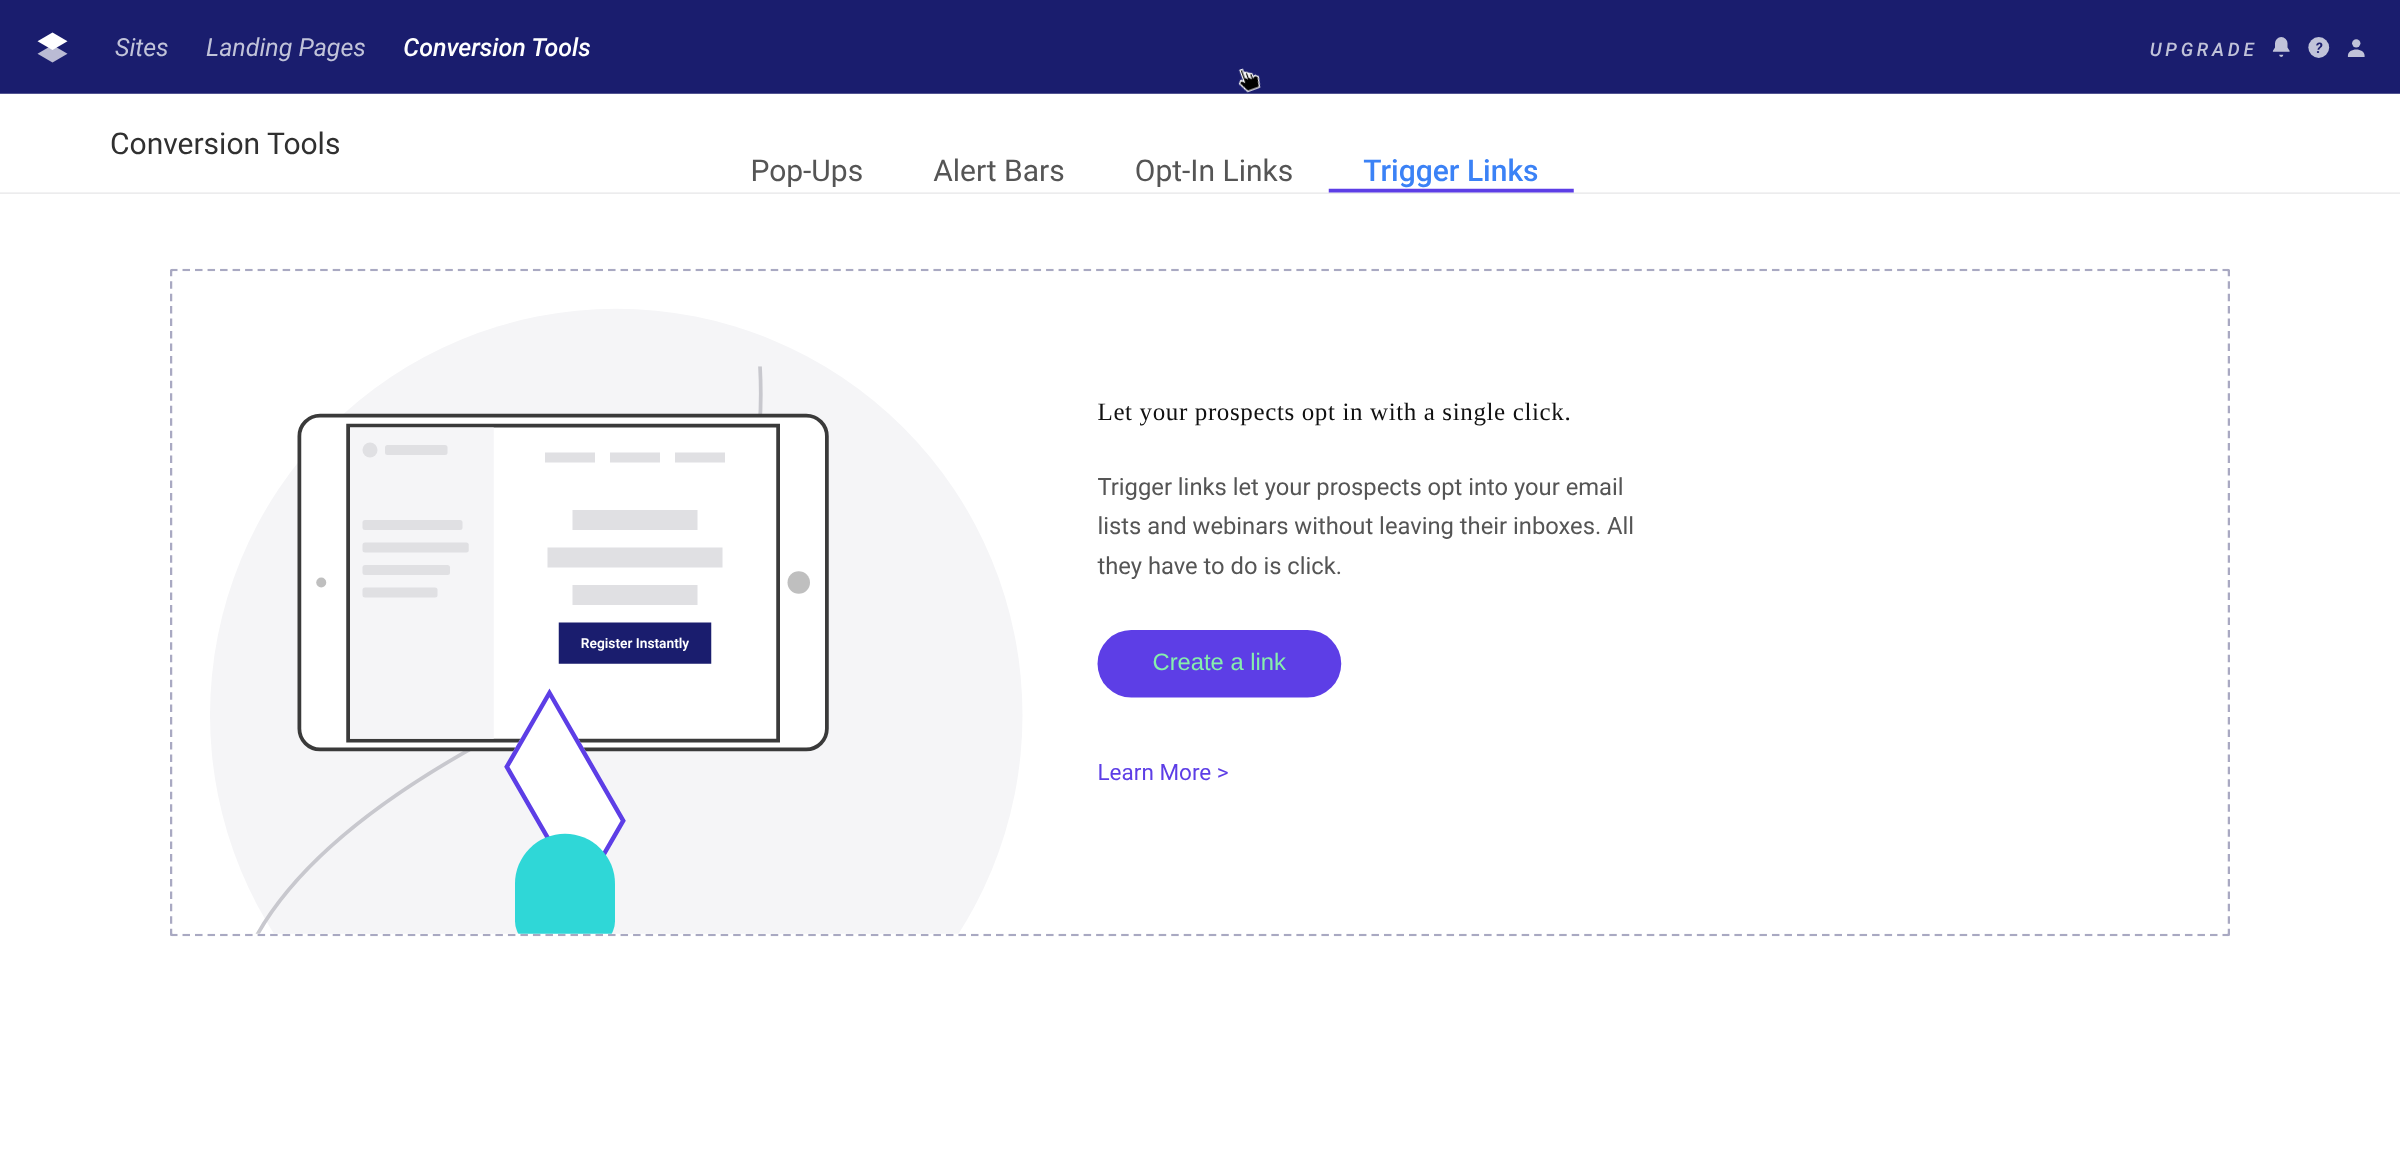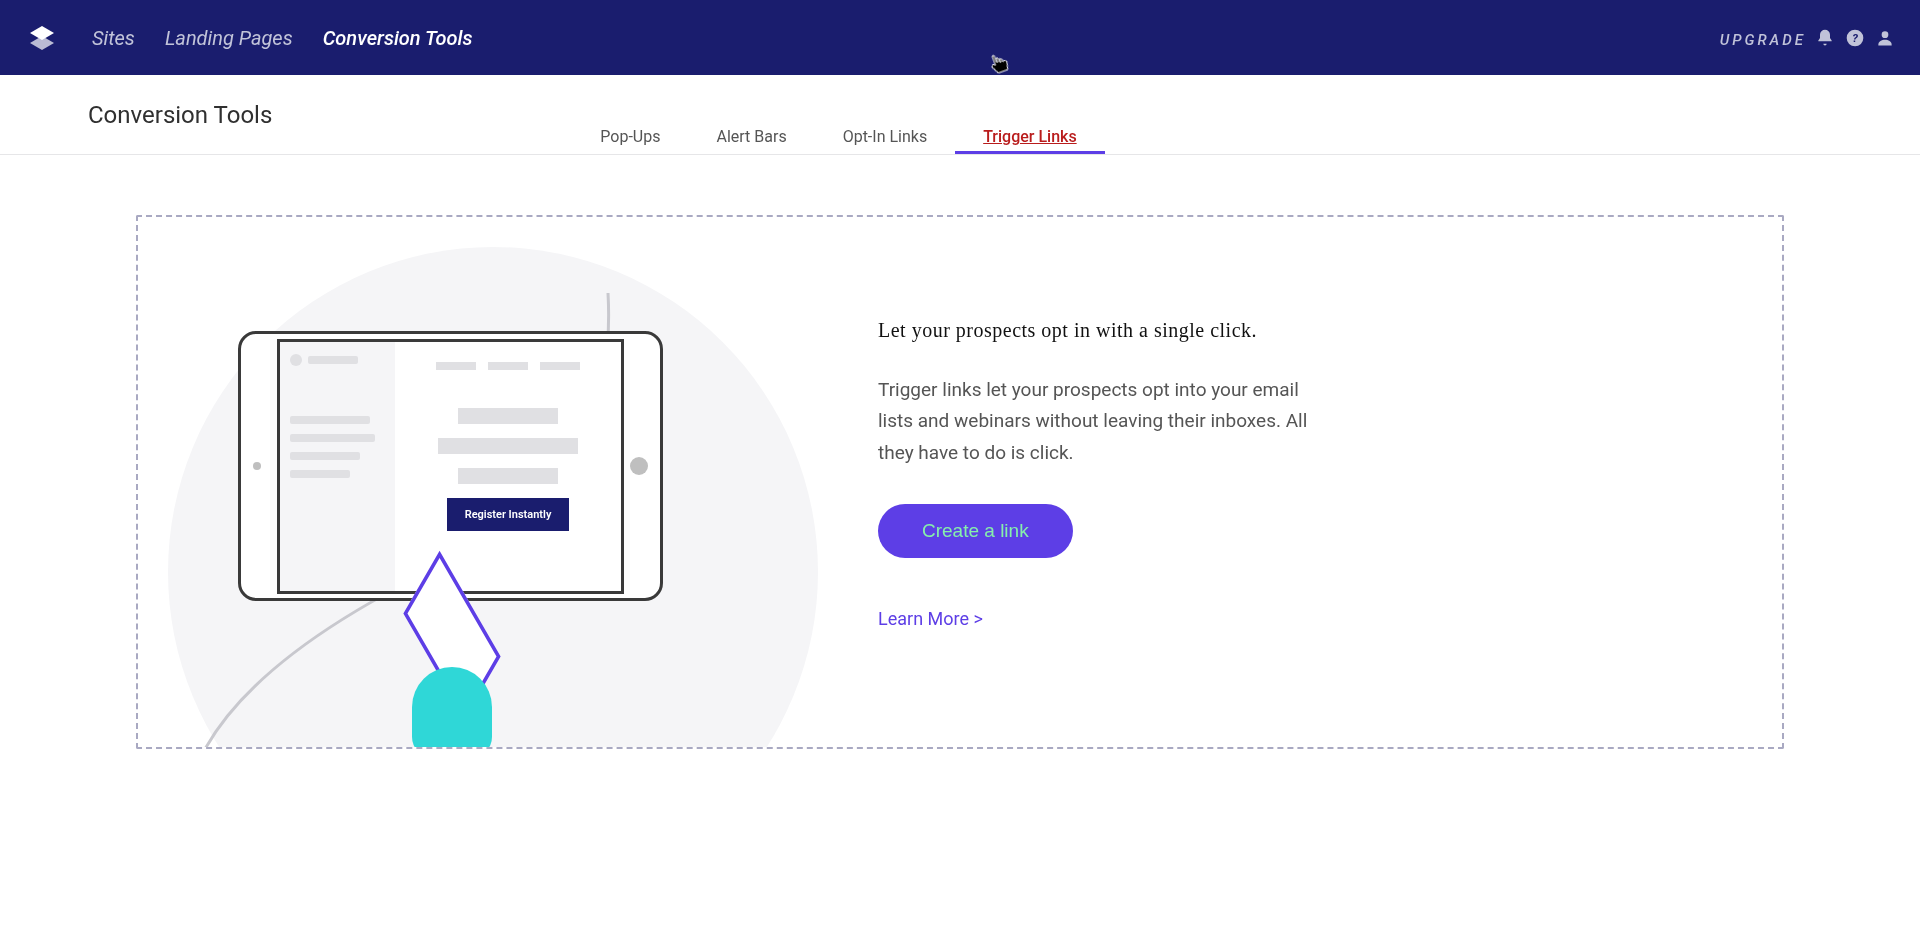--- a/index.html
+++ b/index.html
@@ -62,30 +62,29 @@
 }
 .subnav-tabs {
   display: flex;
   margin-left: 300px;
   height: 100%;
 }
 .subnav-tab {
   display: flex;
   align-items: center;
   padding: 0 28px;
-  font-size: 16px;
+  font-size: 24px;
   color: #555;
   cursor: pointer;
   position: relative;
   margin-top: 44px;
 }
 .subnav-tab.active {
-  color: #b91c1c;
+  color: #3b82f6;
   font-weight: 500;
-  text-decoration: underline;
 }
 .subnav-tab.active::after {
   content: '';
   position: absolute;
   left: 0; right: 0; bottom: 0;
   height: 3px;
   background: #5d3ee6;
 }
 
 .content-area {

